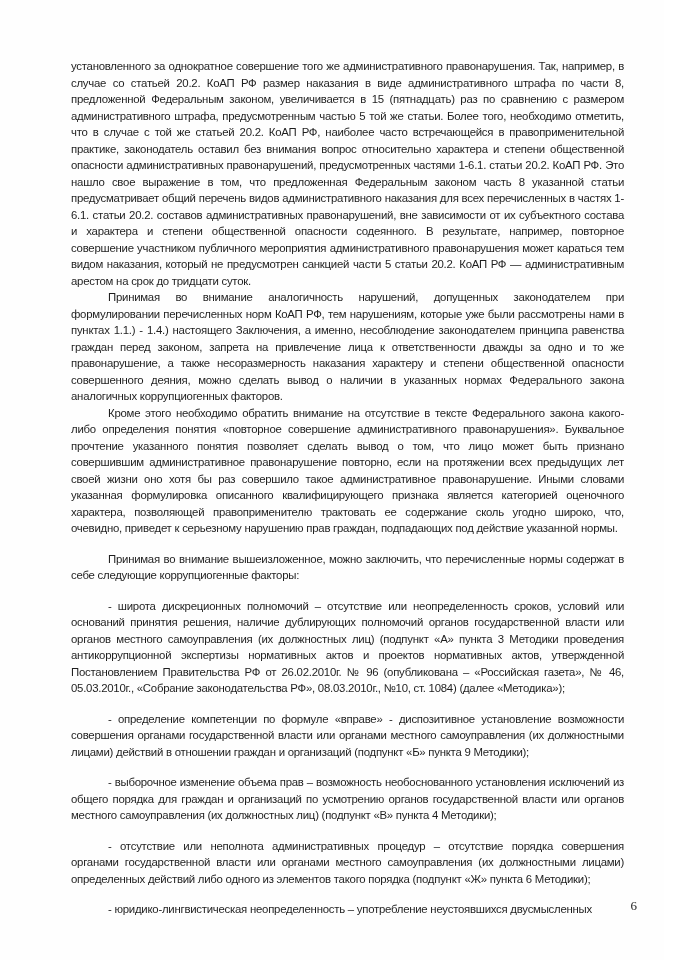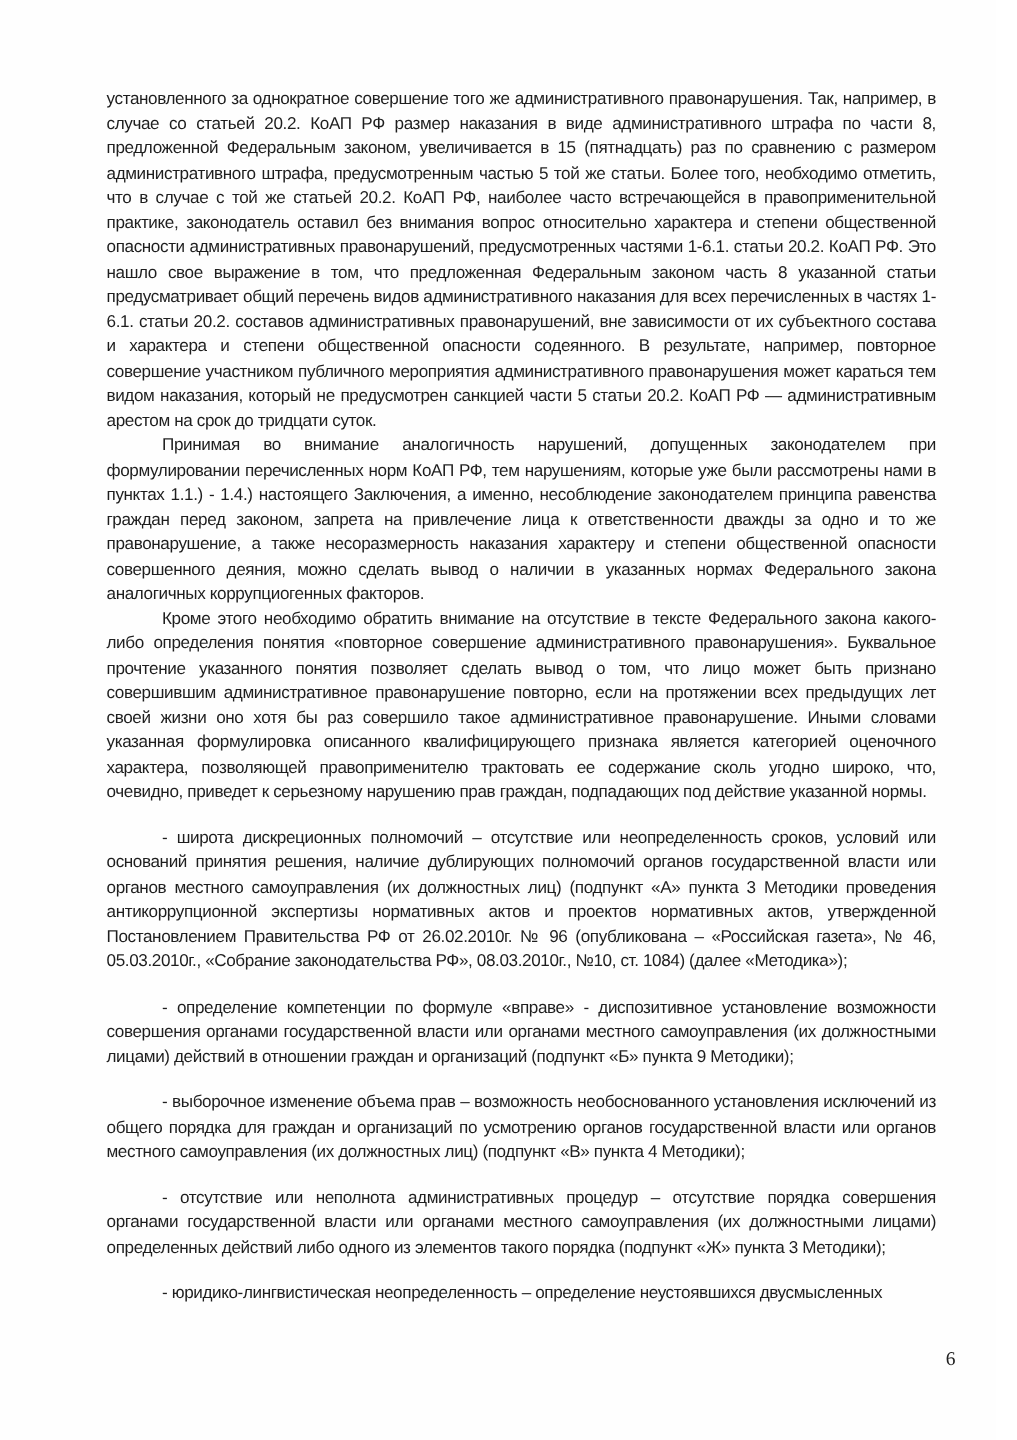--- a/index.html
+++ b/index.html
@@ -46,20 +46,21 @@
   }
 </style>
 </head>
 <body>
 
 <div class="page">
   <div class="text-block">
     <p>установленного за однократное совершение того же административного правонарушения. Так, например, в случае со статьей 20.2. КоАП РФ размер наказания в виде административного штрафа по части 8, предложенной Федеральным законом, увеличивается в 15 (пятнадцать) раз по сравнению с размером административного штрафа, предусмотренным частью 5 той же статьи. Более того, необходимо отметить, что в случае с той же статьей 20.2. КоАП РФ, наиболее часто встречающейся в правоприменительной практике, законодатель оставил без внимания вопрос относительно характера и степени общественной опасности административных правонарушений, предусмотренных частями 1-6.1. статьи 20.2. КоАП РФ. Это нашло свое выражение в том, что предложенная Федеральным законом часть 8 указанной статьи предусматривает общий перечень видов административного наказания для всех перечисленных в частях 1-6.1. статьи 20.2. составов административных правонарушений, вне зависимости от их субъектного состава и характера и степени общественной опасности содеянного. В результате, например, повторное совершение участником публичного мероприятия административного правонарушения может караться тем видом наказания, который не предусмотрен санкцией части 5 статьи 20.2. КоАП РФ — административным арестом на срок до тридцати суток.</p>
     <p class="indent">Принимая во внимание аналогичность нарушений, допущенных законодателем при формулировании перечисленных норм КоАП РФ, тем нарушениям, которые уже были рассмотрены нами в пунктах 1.1.) - 1.4.) настоящего Заключения, а именно, несоблюдение законодателем принципа равенства граждан перед законом, запрета на привлечение лица к ответственности дважды за одно и то же правонарушение, а также несоразмерность наказания характеру и степени общественной опасности совершенного деяния, можно сделать вывод о наличии в указанных нормах Федерального закона аналогичных коррупциогенных факторов.</p>
     <p class="indent">Кроме этого необходимо обратить внимание на отсутствие в тексте Федерального закона какого-либо определения понятия «повторное совершение административного правонарушения». Буквальное прочтение указанного понятия позволяет сделать вывод о том, что лицо может быть признано совершившим административное правонарушение повторно, если на протяжении всех предыдущих лет своей жизни оно хотя бы раз совершило такое административное правонарушение. Иными словами указанная формулировка описанного квалифицирующего признака является категорией оценочного характера, позволяющей правоприменителю трактовать ее содержание сколь угодно широко, что, очевидно, приведет к серьезному нарушению прав граждан, подпадающих под действие указанной нормы.</p>
+    <p class="indent gap">Принимая во внимание вышеизложенное, можно заключить, что перечисленные нормы содержат в себе следующие коррупциогенные факторы:</p>
     <p class="indent gap">- широта дискреционных полномочий – отсутствие или неопределенность сроков, условий или оснований принятия решения, наличие дублирующих полномочий органов государственной власти или органов местного самоуправления (их должностных лиц) (подпункт «А» пункта 3 Методики проведения антикоррупционной экспертизы нормативных актов и проектов нормативных актов, утвержденной Постановлением Правительства РФ от 26.02.2010г. № 96 (опубликована – «Российская газета», № 46, 05.03.2010г., «Собрание законодательства РФ», 08.03.2010г., №10, ст. 1084) (далее «Методика»);</p>
     <p class="indent gap">- определение компетенции по формуле «вправе» - диспозитивное установление возможности совершения органами государственной власти или органами местного самоуправления (их должностными лицами) действий в отношении граждан и организаций (подпункт «Б» пункта 9 Методики);</p>
     <p class="indent gap">- выборочное изменение объема прав – возможность необоснованного установления исключений из общего порядка для граждан и организаций по усмотрению органов государственной власти или органов местного самоуправления (их должностных лиц) (подпункт «В» пункта 4 Методики);</p>
-    <p class="indent gap">- отсутствие или неполнота административных процедур – отсутствие порядка совершения органами государственной власти или органами местного самоуправления (их должностными лицами) определенных действий либо одного из элементов такого порядка (подпункт «Ж» пункта 3 Методики);</p>
-    <p class="indent gap">- юридико-лингвистическая неопределенность – определение неустоявшихся двусмысленных</p>
+    <p class="indent gap">- отсутствие или неполнота административных процедур – отсутствие порядка совершения органами государственной власти или органами местного самоуправления (их должностными лицами) определенных действий либо одного из элементов такого порядка (подпункт «Ж» пункта 6 Методики);</p>
+    <p class="indent gap">- юридико-лингвистическая неопределенность – употребление неустоявшихся двусмысленных</p>
   </div>
   <div class="page-number">6</div>
 </div>
 
 </body></html>

